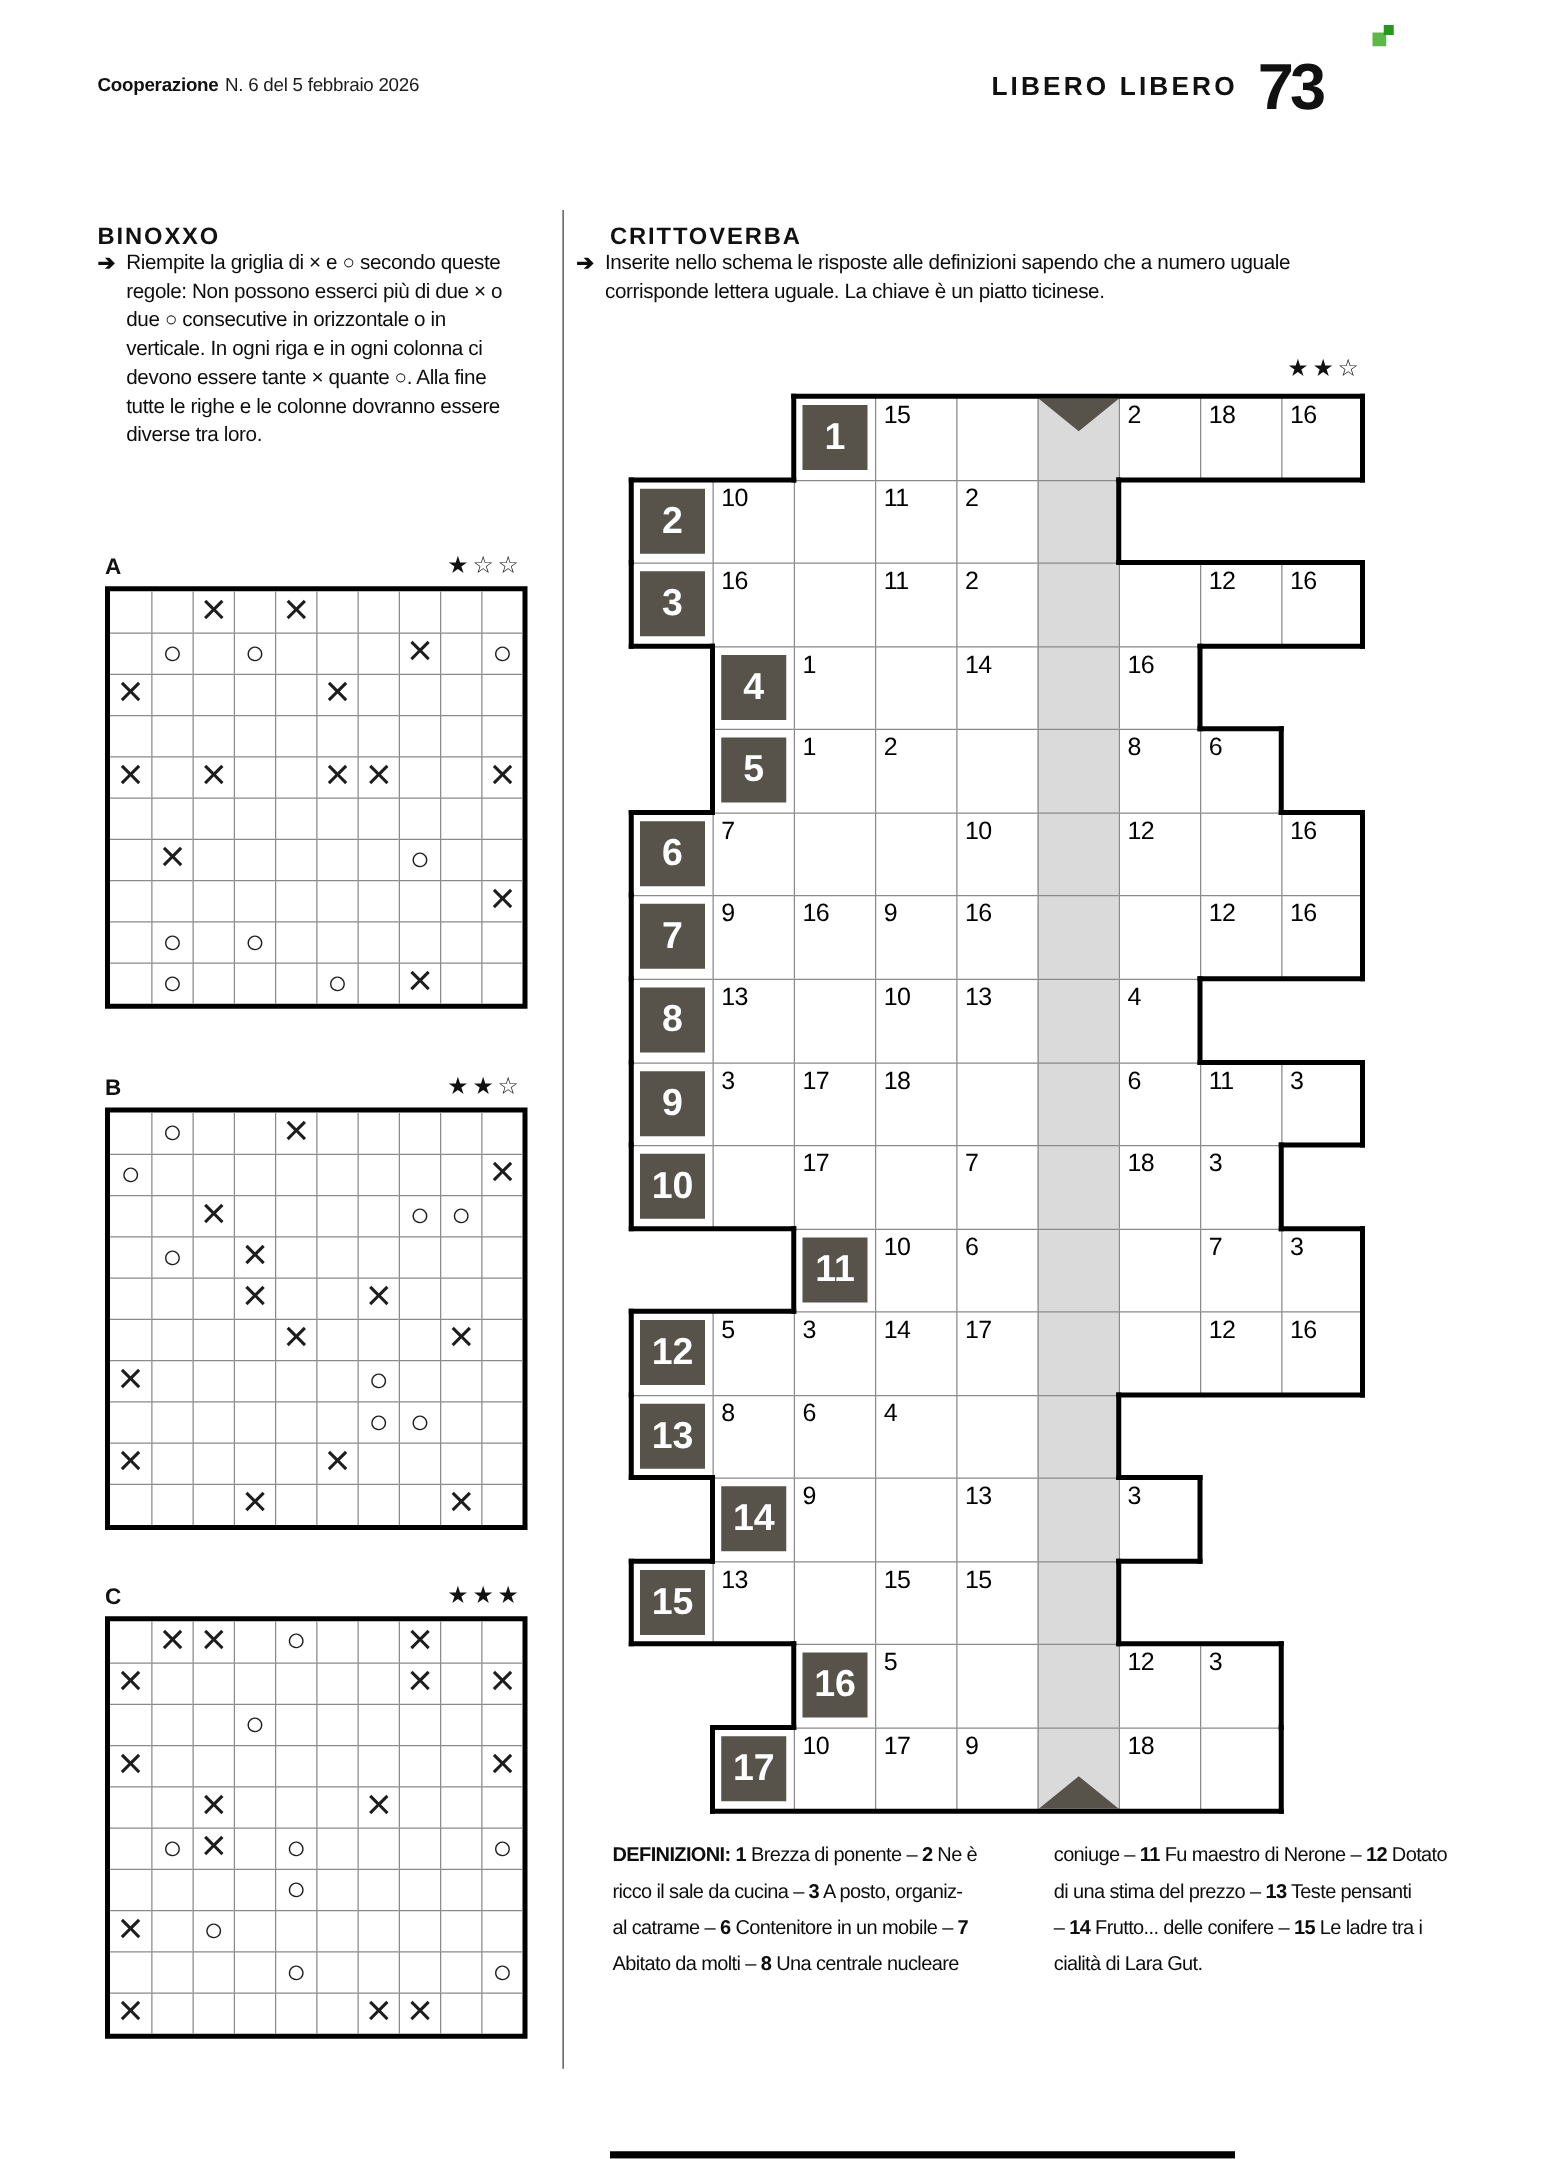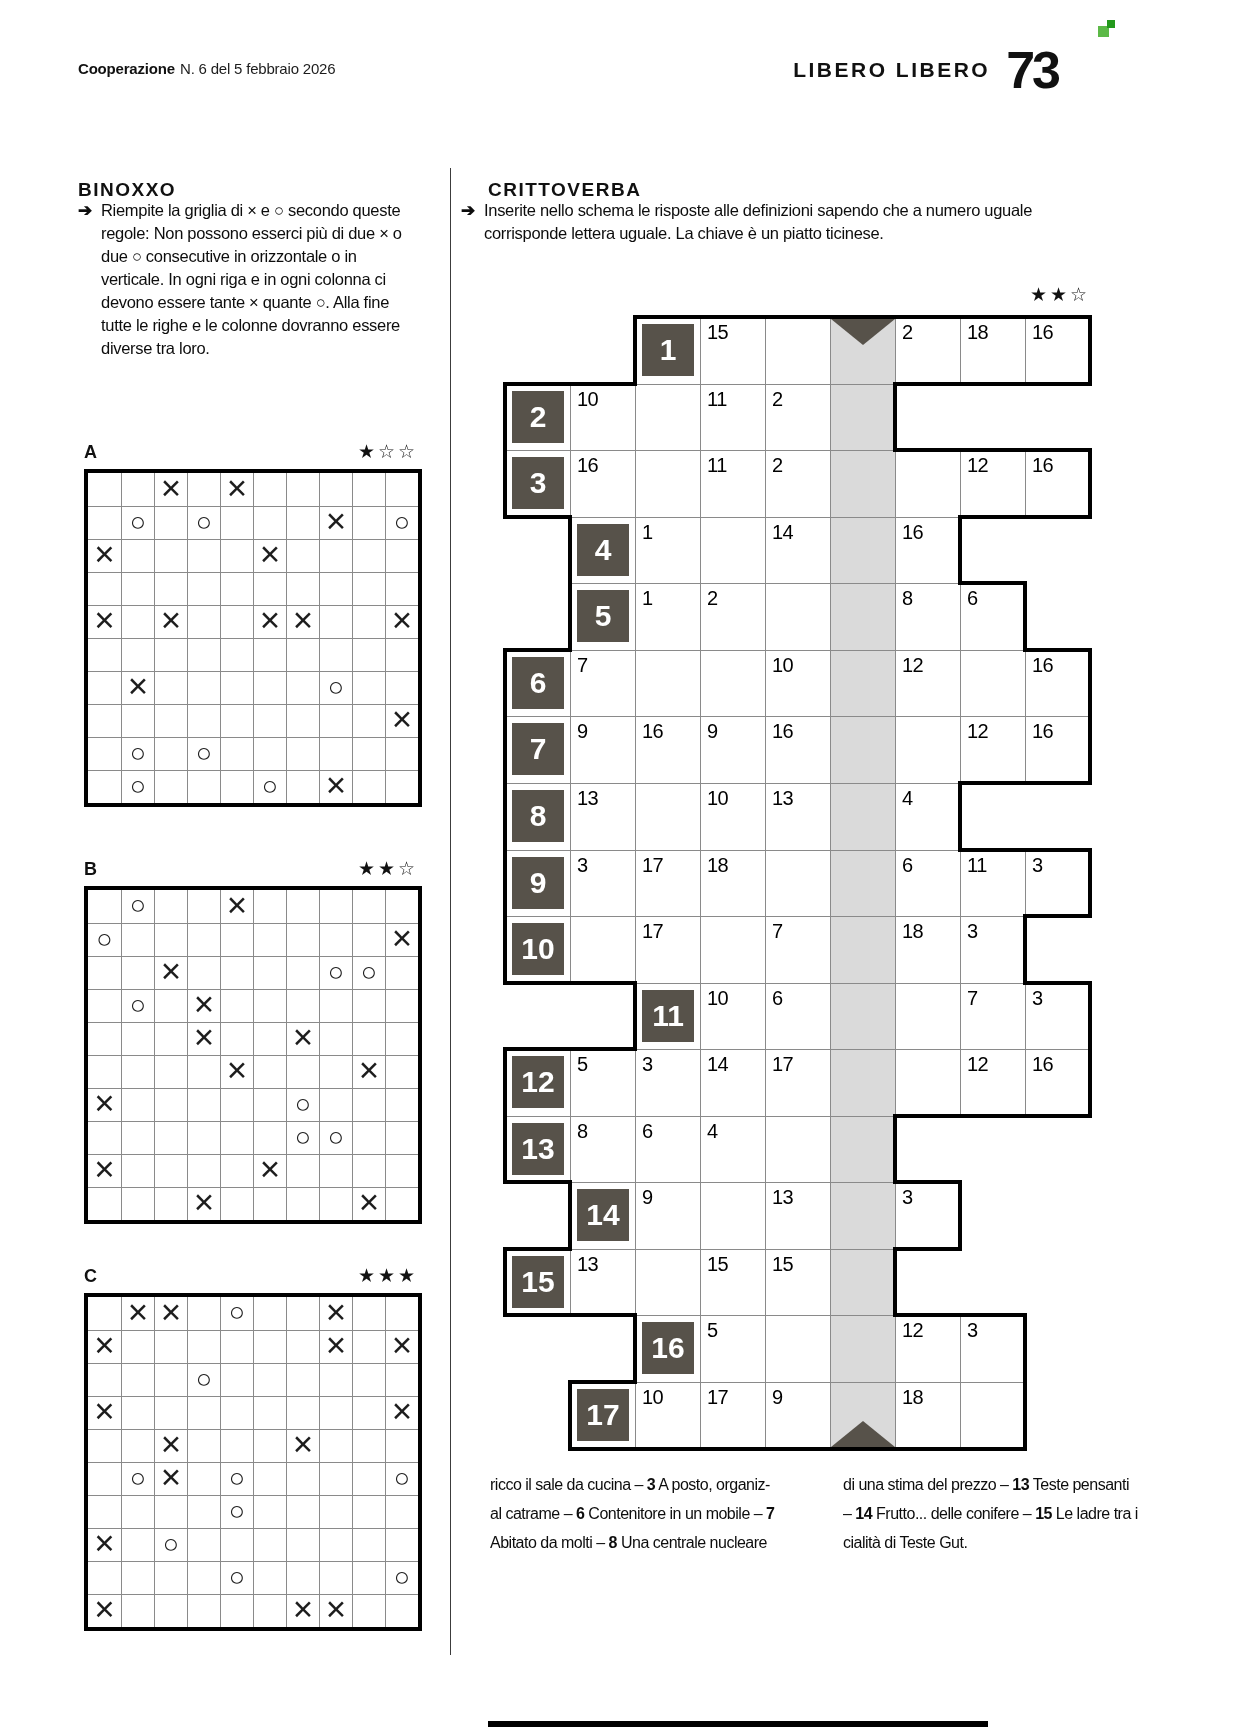--- a/index.html
+++ b/index.html
@@ -889,24 +889,26 @@
       <div class="cv-bar" style="left: 633px; top: 1313px; width: 4px; height: 71px;"></div>
       <div class="cv-bar" style="left: 1023px; top: 1313px; width: 4px; height: 71px;"></div>
       <div class="cv-bar" style="left: 893px; top: 1313px; width: 134px; height: 4px;"></div>
       <div class="cv-bar" style="left: 568px; top: 1380px; width: 4px; height: 71px;"></div>
       <div class="cv-bar" style="left: 1023px; top: 1380px; width: 4px; height: 71px;"></div>
       <div class="cv-bar" style="left: 568px; top: 1380px; width: 69px; height: 4px;"></div>
       <div class="cv-bar" style="left: 568px; top: 1447px; width: 459px; height: 4px;"></div>
     </div>
 
   <div class="defs" id="defs-left">
+      <div><b>DEFINIZIONI:</b> <b>1</b> Brezza di ponente – <b>2</b> Ne è</div>
       <div>ricco il sale da cucina – <b>3</b> A posto, organiz-</div>
       <div>al catrame – <b>6</b> Contenitore in un mobile – <b>7</b></div>
       <div>Abitato da molti – <b>8</b> Una centrale nucleare</div>
     </div>
   <div class="defs" id="defs-right">
+      <div>coniuge – <b>11</b> Fu maestro di Nerone – <b>12</b> Dotato</div>
       <div>di una stima del prezzo – <b>13</b> Teste pensanti</div>
       <div>– <b>14</b> Frutto... delle conifere – <b>15</b> Le ladre tra i</div>
-      <div>cialità di Teste Gut.</div>
+      <div>cialità di Lara Gut.</div>
     </div>
 
   <div class="bottombar"></div>
 </div>
 
 </body></html>

